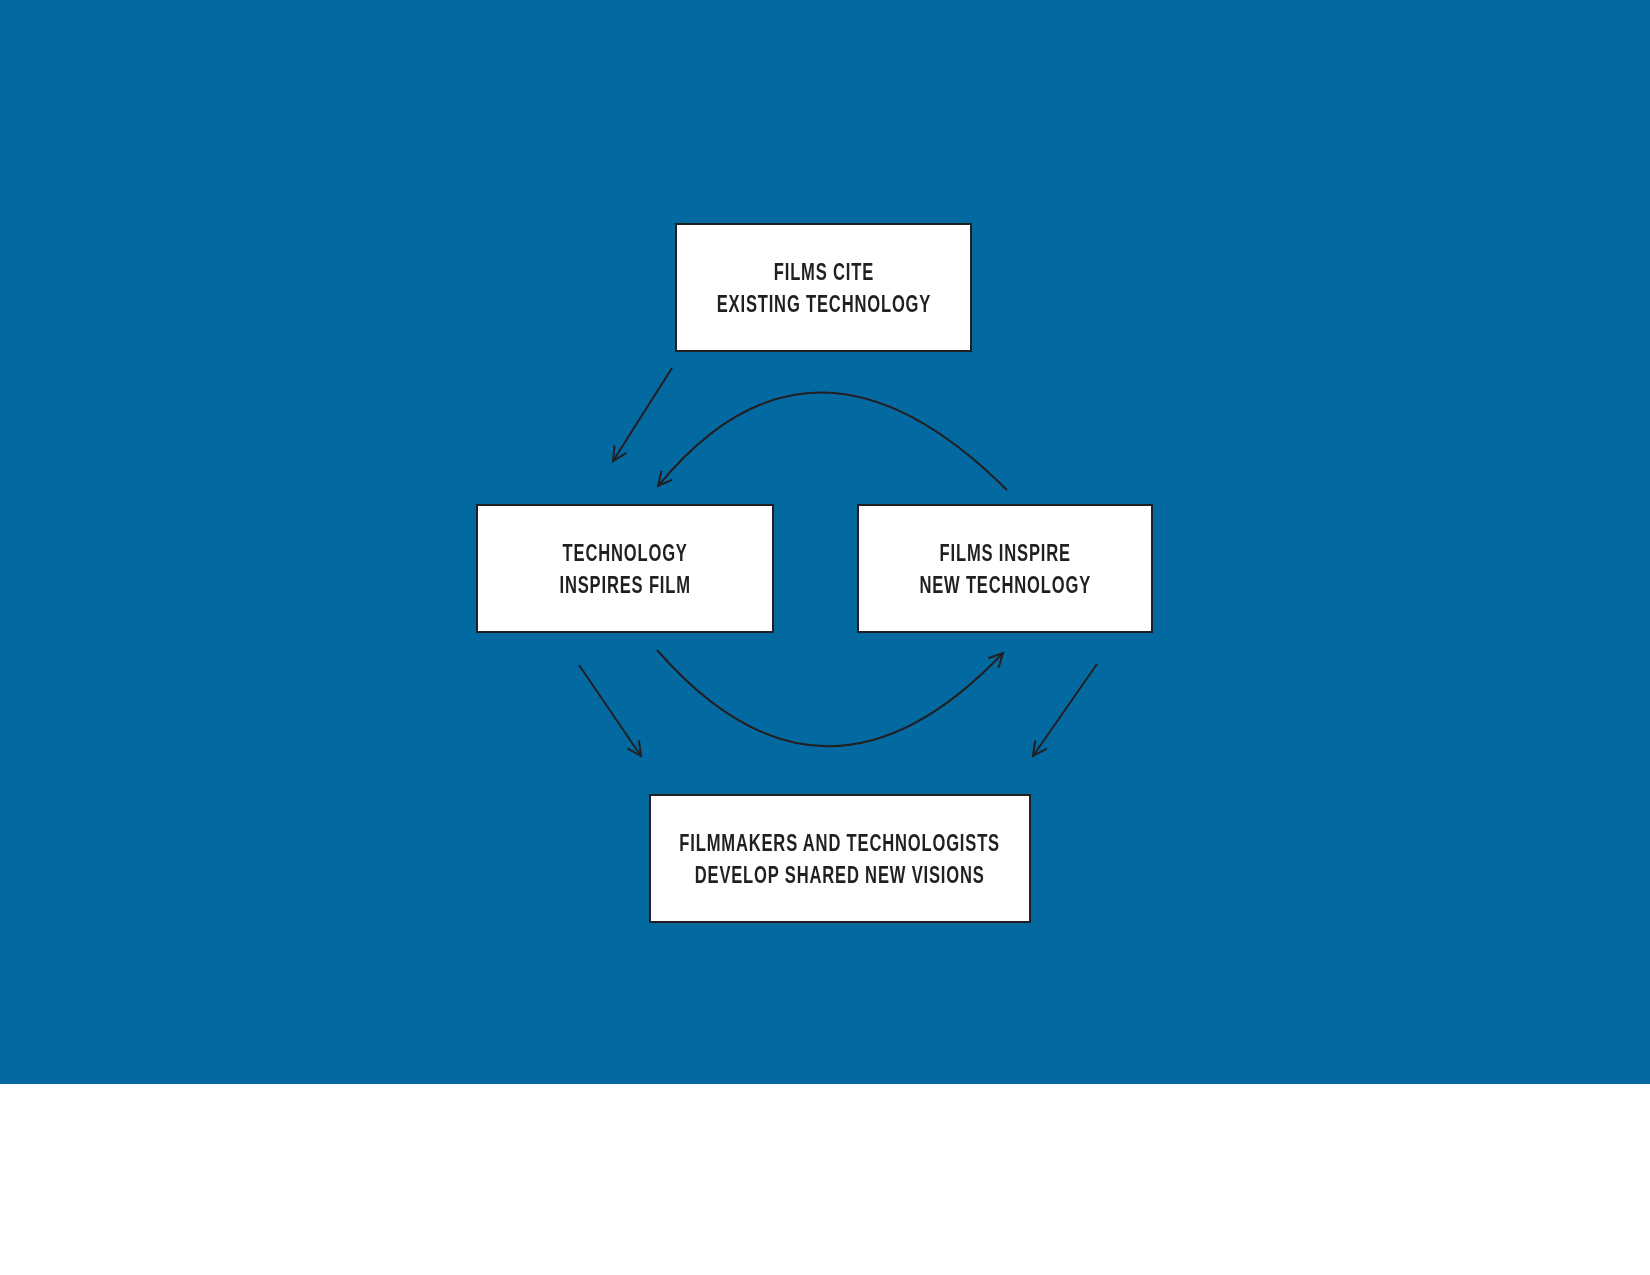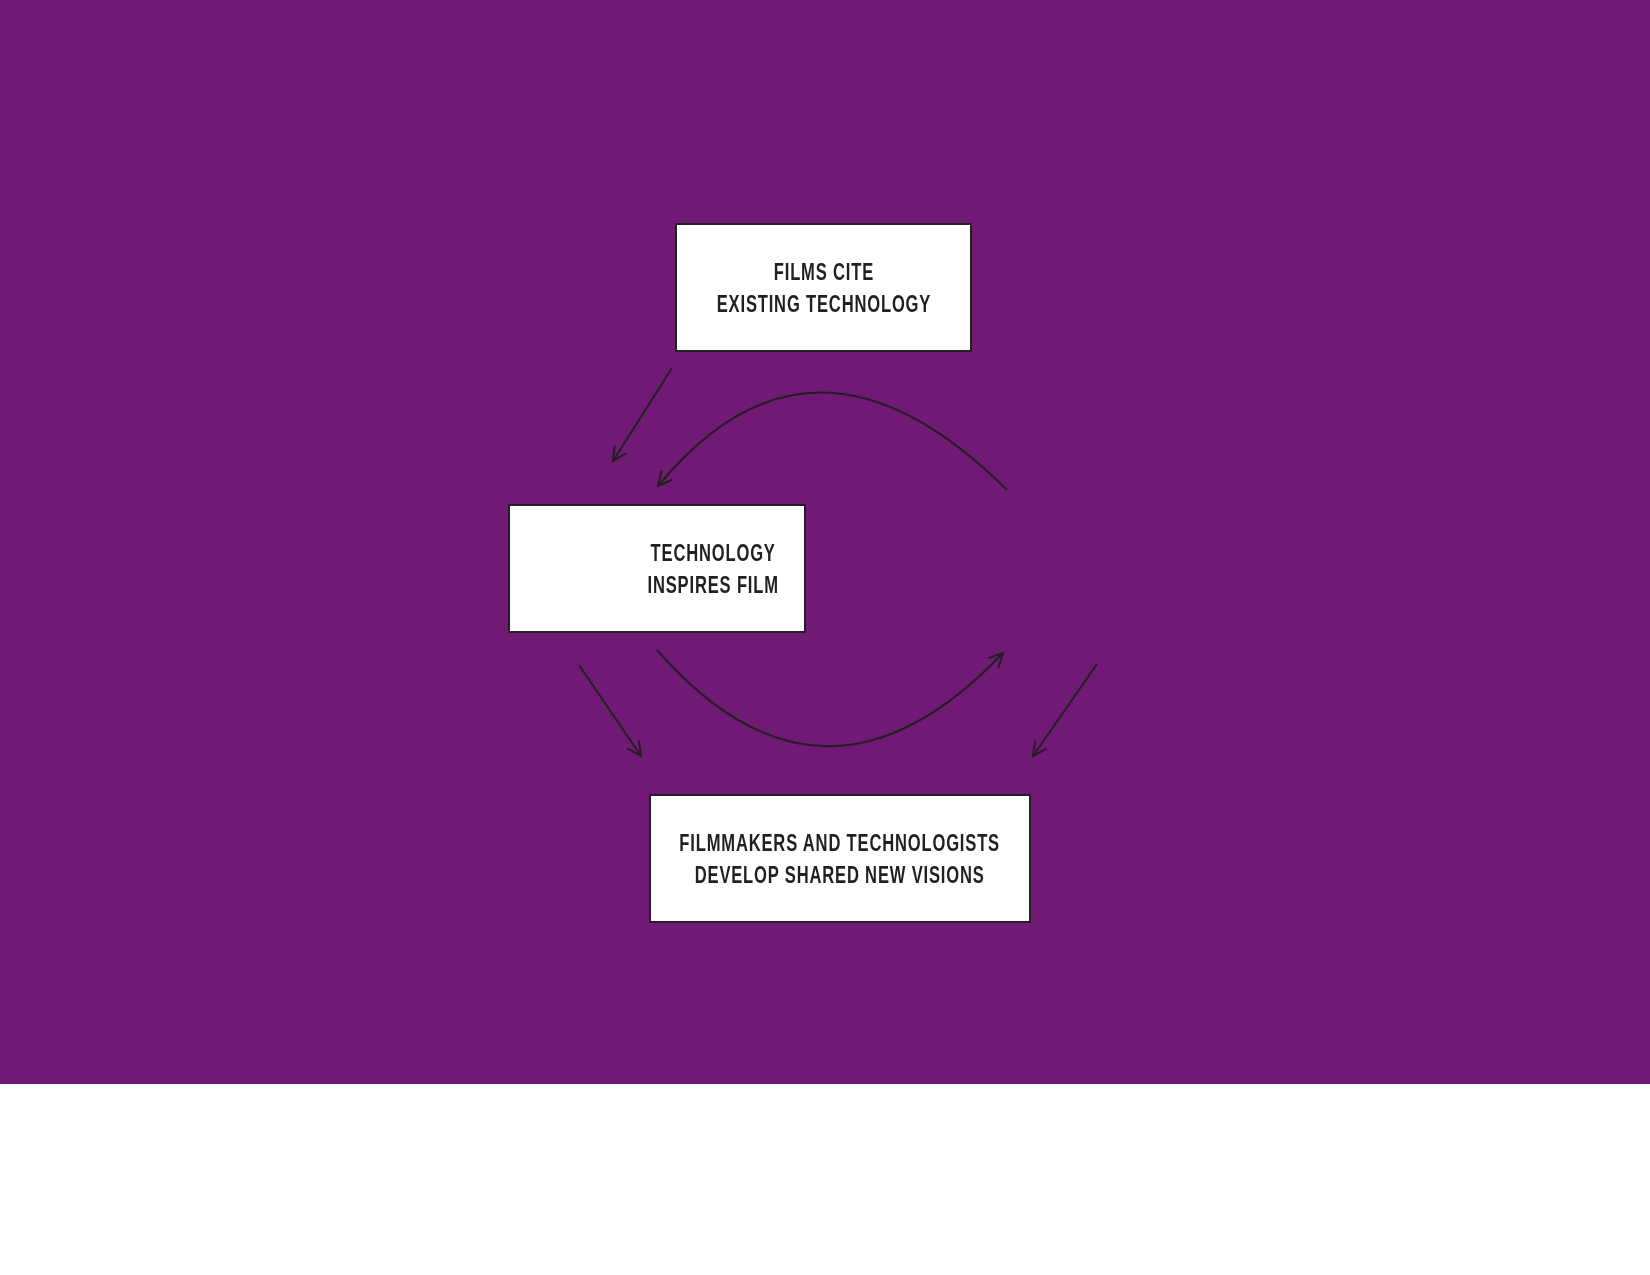--- a/index.html
+++ b/index.html
@@ -4,36 +4,36 @@
 <style>
   html, body {
     margin: 0;
     padding: 0;
     background: #ffffff;
   }
   .canvas {
     position: relative;
     width: 1650px;
     height: 1084px;
-    background: #701a75;
+    background: #0369a1;
     overflow: hidden;
     font-family: "Liberation Sans", sans-serif;
   }
   .node {
     position: absolute;
     box-sizing: border-box;
     border: 2.5px solid #231f20;
     background: #ffffff;
     display: flex;
     align-items: center;
     justify-content: center;
     text-align: center;
   }
   .node-top    { left: 675px; top: 223px; width: 297px; height: 129px; }
-  .node-left   { left: 508px; top: 504px; width: 298px; height: 129px; justify-content: flex-end; }
+  .node-left   { left: 476px; top: 504px; width: 298px; height: 129px; }
   .node-right  { left: 857px; top: 504px; width: 296px; height: 129px; }
   .node-bottom { left: 633px; top: 794px; width: 382px; height: 129px; margin-left: 16px; }
   .label {
     color: #231f20;
     font-weight: bold;
     font-size: 23px;
     line-height: 32px;
     letter-spacing: 0.05em;
     white-space: nowrap;
     transform: scaleX(0.72);
@@ -78,20 +78,26 @@
     </div>
   </div>
 
   <div class="node node-left">
     <div class="label">
       <span>TECHNOLOGY</span>
       <span>INSPIRES FILM</span>
     </div>
   </div>
 
+  <div class="node node-right">
+    <div class="label">
+      <span>FILMS INSPIRE</span>
+      <span>NEW TECHNOLOGY</span>
+    </div>
+  </div>
 
   <div class="node node-bottom">
     <div class="label">
       <span>FILMMAKERS AND TECHNOLOGISTS</span>
       <span>DEVELOP SHARED NEW VISIONS</span>
     </div>
   </div>
 
 </div>
 

